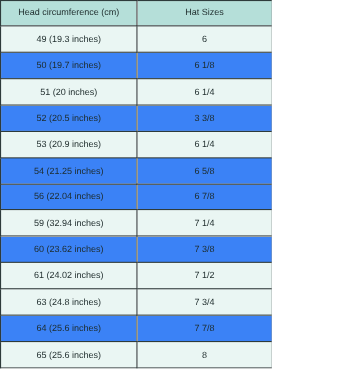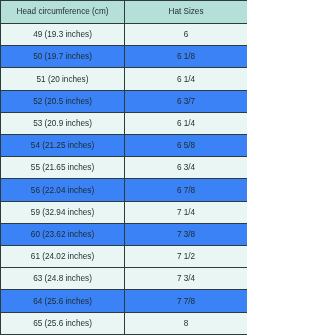--- a/index.html
+++ b/index.html
@@ -72,33 +72,29 @@
       <tr class="row-teal">
         <td>50 (19.7 inches)</td>
         <td>6 1/8</td>
       </tr>
       <tr class="row-light">
         <td>51 (20 inches)</td>
         <td>6 1/4</td>
       </tr>
       <tr class="row-teal">
         <td>52 (20.5 inches)</td>
-        <td>6 3/7</td>
+        <td>3 3/8</td>
       </tr>
       <tr class="row-light">
         <td>53 (20.9 inches)</td>
         <td>6 1/4</td>
       </tr>
       <tr class="row-teal">
         <td>54 (21.25 inches)</td>
         <td>6 5/8</td>
-      </tr>
-      <tr class="row-light">
-        <td>55 (21.65 inches)</td>
-        <td>6 3/4</td>
       </tr>
       <tr class="row-teal">
         <td>56 (22.04 inches)</td>
         <td>6 7/8</td>
       </tr>
       <tr class="row-light">
         <td>59 (32.94 inches)</td>
         <td>7 1/4</td>
       </tr>
       <tr class="row-teal">

